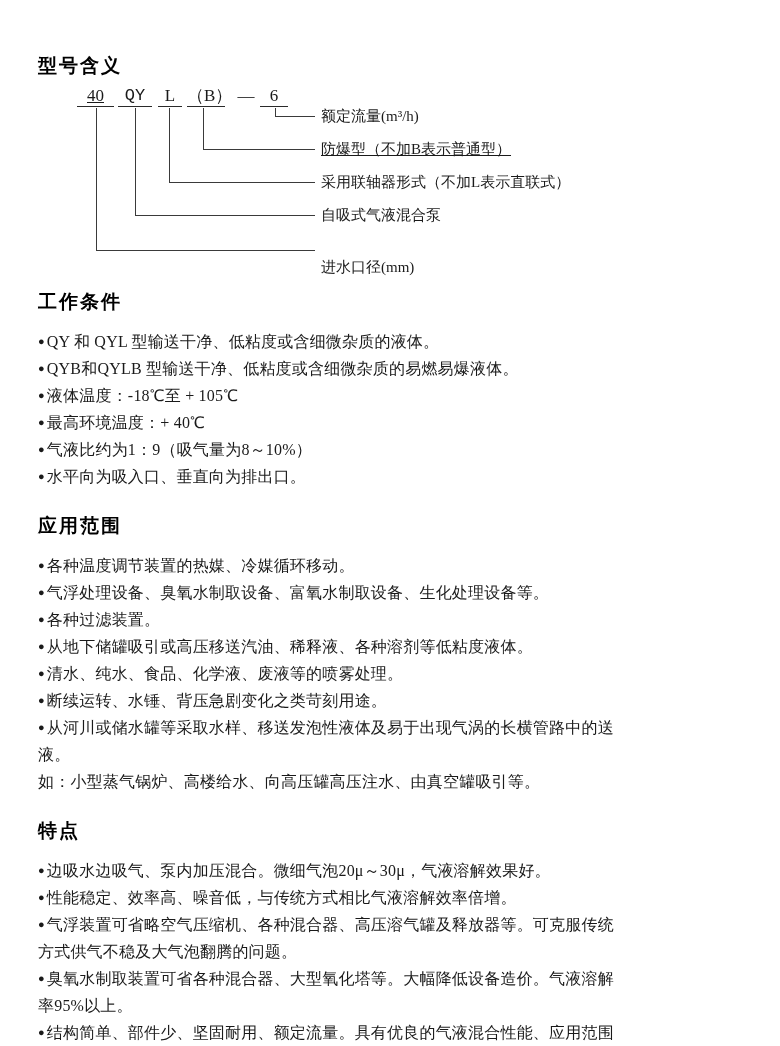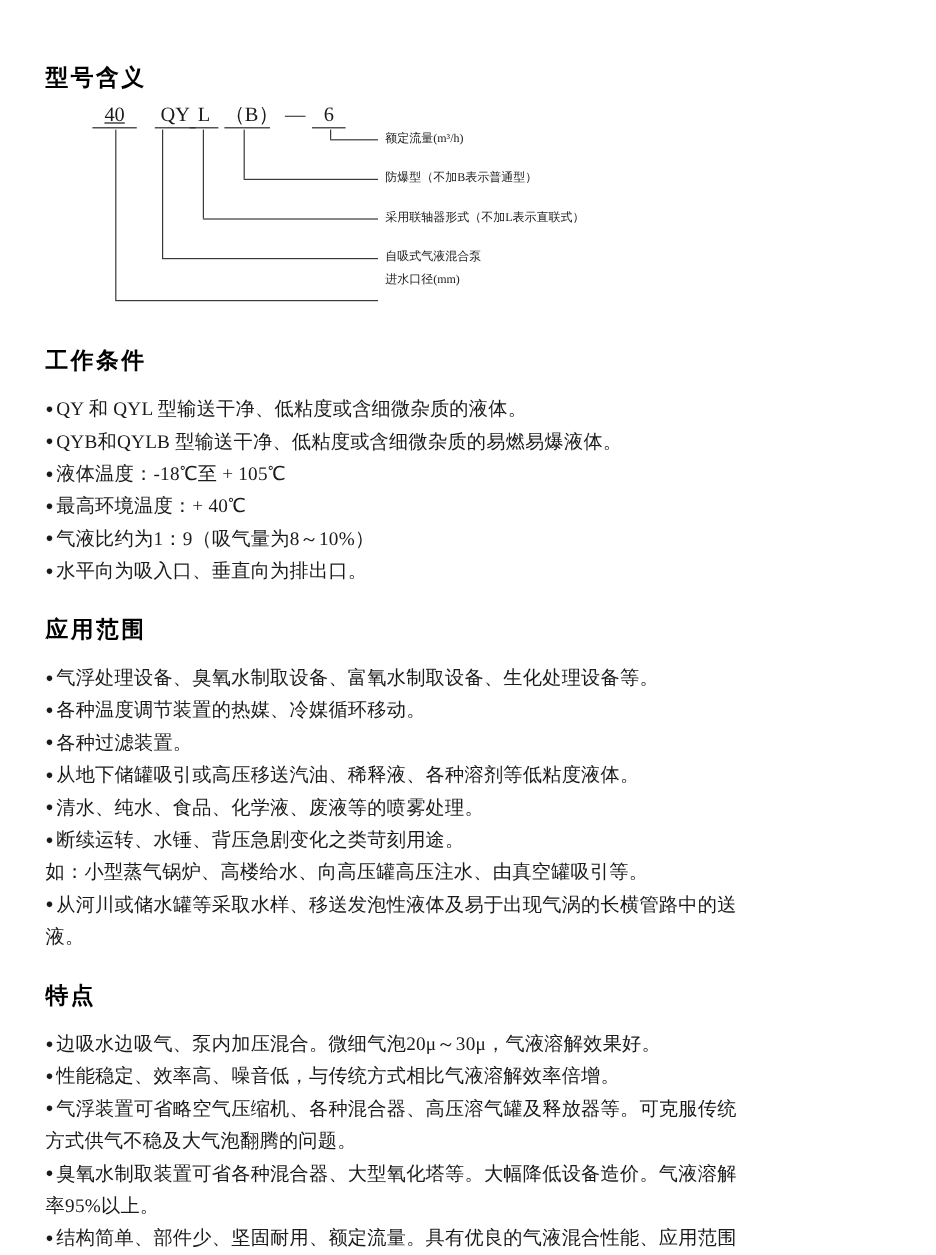--- a/index.html
+++ b/index.html
@@ -45,21 +45,21 @@
     top:2px;
     height:20px;
     text-align:center;
     font-size:17px;
     line-height:20px;
     white-space:nowrap;
     color:#1a1a1a;
   }
   .tok.ul{border-bottom:1px solid #2a2a2a;}
   .t0{left:39px;width:37px;text-decoration:underline;}
-  .t1{left:91px;width:34px;}
+  .t1{left:80px;width:34px;font-family:Liberation Mono, monospace;}
   .t2{left:120px;width:24px;}
   .t3{left:149px;width:38px;}
   .t4{left:195px;width:26px;border-bottom:none;}
   .t5{left:222px;width:28px;}
   .vline,.hline{position:absolute;background:#3a3a3a;}
   .vline{width:1px;}
   .hline{height:1px;}
   .v40{left:58px; top:24px;height:142px;}
   .vqy{left:97px; top:24px;height:107px;}
   .vl {left:131px;top:24px;height:74px;}
@@ -68,29 +68,29 @@
   .h6 {left:237px;top:32px; width:40px;}
   .hb {left:165px;top:65px; width:112px;}
   .hl {left:131px;top:98px; width:146px;}
   .hqy{left:97px; top:131px;width:180px;}
   .h40{left:58px; top:166px;width:219px;}
   .dlabel{
     position:absolute;
     left:283px;
     height:20px;
     line-height:20px;
-    font-size:10px;
+    font-size:15px;
     white-space:nowrap;
     color:#1a1a1a;
   }
   .dl0{top:22px;}
-  .dl1{top:55px;}
+  .dl1{top:55px;text-decoration:underline;}
   .dl2{top:88px;text-align:right;}
   .dl3{top:121px;}
-  .dl4{top:140px;}
+  .dl4{top:173px;}
 </style>
 </head>
 <body>
 
 <div class="page">
 
   <section>
     <h2 class="sec-title">型号含义</h2>
 
     <div class="diagram">
@@ -128,28 +128,28 @@
         <div class="item"><span class="blt">●</span><span>液体温度：-18℃至 + 105℃</span></div>
         <div class="item"><span class="blt">●</span><span>最高环境温度：+ 40℃</span></div>
         <div class="item"><span class="blt">●</span><span>气液比约为1：9（吸气量为8～10%）</span></div>
         <div class="item"><span class="blt">●</span><span>水平向为吸入口、垂直向为排出口。</span></div>
       </div>
   </section>
 
   <section class="sec">
     <h2 class="sec-title">应用范围</h2>
     <div>
+        <div class="item"><span class="blt">●</span><span>各种温度调节装置的热媒、冷媒循环移动。</span></div>
         <div class="item"><span class="blt">●</span><span>气浮处理设备、臭氧水制取设备、富氧水制取设备、生化处理设备等。</span></div>
-        <div class="item"><span class="blt">●</span><span>各种温度调节装置的热媒、冷媒循环移动。</span></div>
         <div class="item"><span class="blt">●</span><span>各种过滤装置。</span></div>
         <div class="item"><span class="blt">●</span><span>从地下储罐吸引或高压移送汽油、稀释液、各种溶剂等低粘度液体。</span></div>
         <div class="item"><span class="blt">●</span><span>清水、纯水、食品、化学液、废液等的喷雾处理。</span></div>
         <div class="item"><span class="blt">●</span><span>断续运转、水锤、背压急剧变化之类苛刻用途。</span></div>
+        <div class="item"><span class="blt">●</span><span>从河川或储水罐等采取水样、移送发泡性液体及易于出现气涡的长横管路中的送液。</span></div>
         <div class="item"><span>如：小型蒸气锅炉、高楼给水、向高压罐高压注水、由真空罐吸引等。</span></div>
-        <div class="item"><span class="blt">●</span><span>从河川或储水罐等采取水样、移送发泡性液体及易于出现气涡的长横管路中的送液。</span></div>
       </div>
   </section>
 
   <section class="sec">
     <h2 class="sec-title">特点</h2>
     <div>
         <div class="item"><span class="blt">●</span><span>边吸水边吸气、泵内加压混合。微细气泡20μ～30μ，气液溶解效果好。</span></div>
         <div class="item"><span class="blt">●</span><span>性能稳定、效率高、噪音低，与传统方式相比气液溶解效率倍增。</span></div>
         <div class="item"><span class="blt">●</span><span>气浮装置可省略空气压缩机、各种混合器、高压溶气罐及释放器等。可克服传统方式供气不稳及大气泡翻腾的问题。</span></div>
         <div class="item"><span class="blt">●</span><span>臭氧水制取装置可省各种混合器、大型氧化塔等。大幅降低设备造价。气液溶解率95%以上。</span></div>

